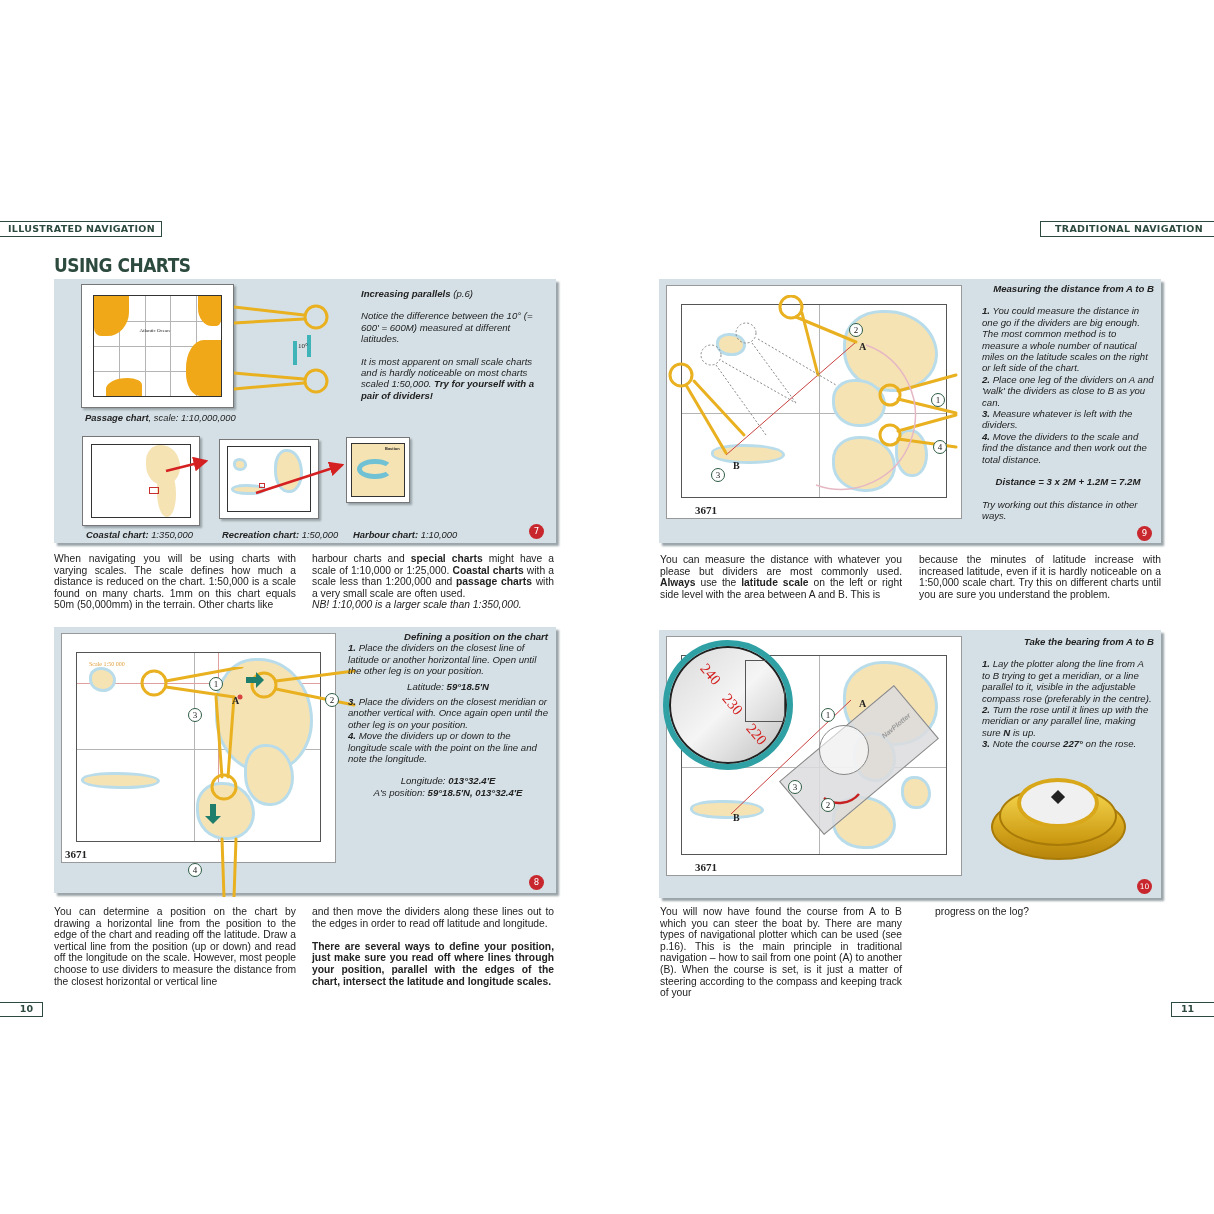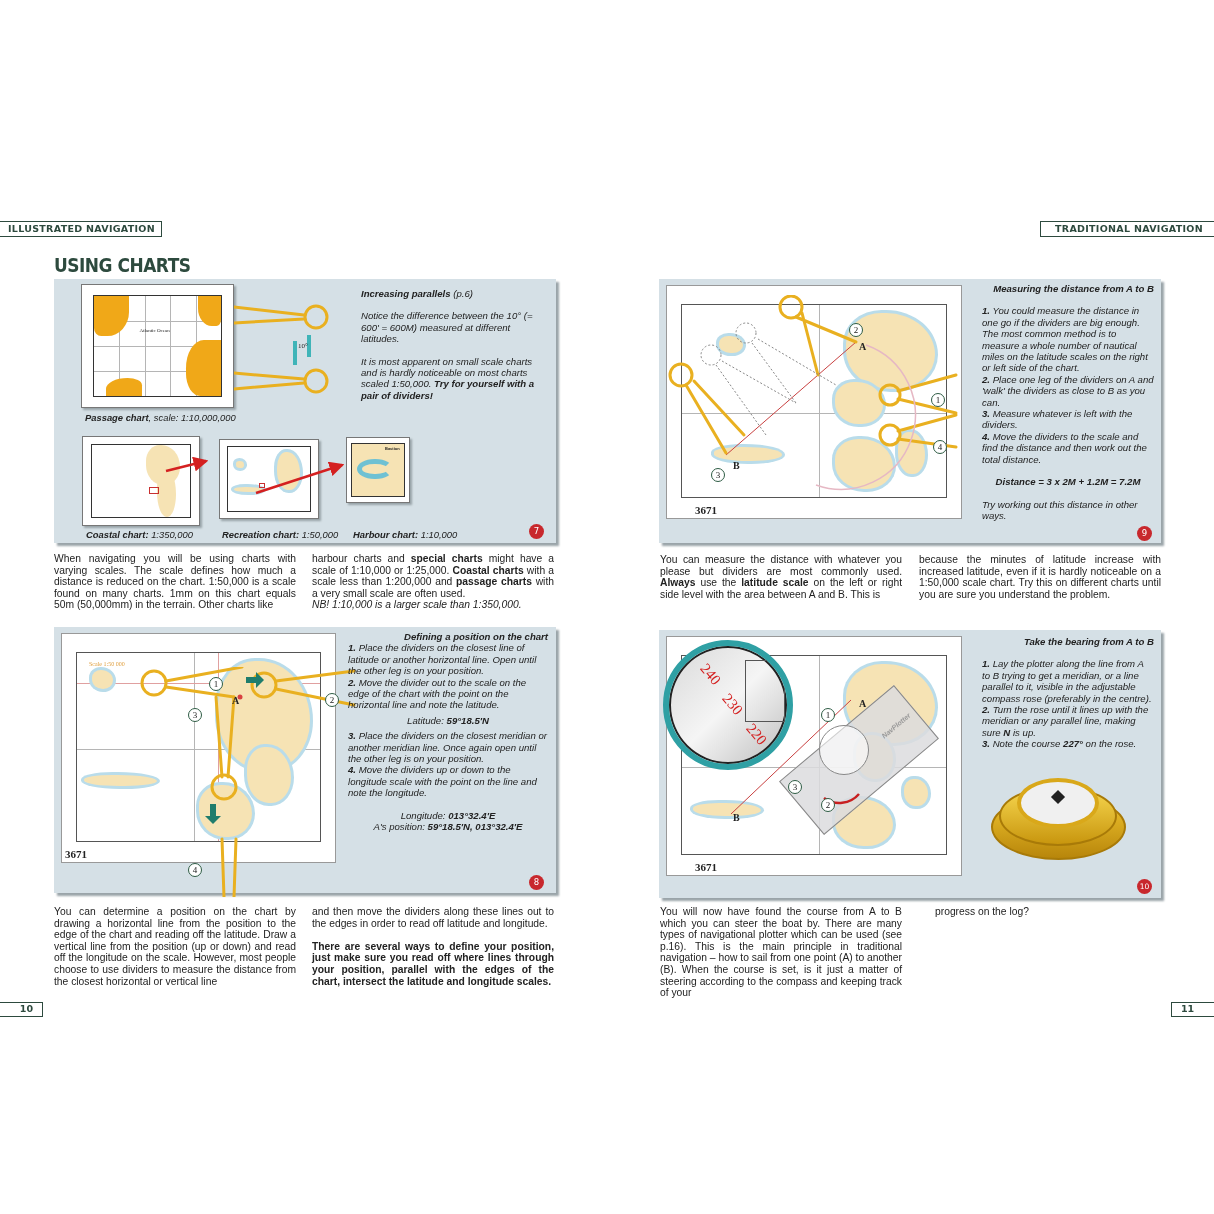--- a/index.html
+++ b/index.html
@@ -186,25 +186,24 @@
   </svg>
   <div class="ptlabel" style="left:178px; top:68px;">A</div>
   <div class="circle-num" style="left:155px; top:50px;">1</div>
   <div class="circle-num" style="left:271px; top:66px;">2</div>
   <div class="circle-num" style="left:134px; top:81px;">3</div>
   <div class="circle-num" style="left:134px; top:236px;">4</div>
 
   <div class="ptext" style="left:294px; top:4px; width:200px;">
     <p class="head">Defining a position on the chart</p>
     <p><b>1.</b><span> Place the dividers on the closest line of latitude or another horizontal line. Open until the other leg is on your position.</span></p>
-    <p><b>2.</b><span> Move the divider out to the scale on the edge of the chart with the point on the horizontal line and note the latitude.</span></p>
     <div style="height:4px"></div>
     <p class="center"><span>Latitude: </span><b>59°18.5'N</b></p>
     <div style="height:4px"></div>
-    <p><b>3.</b><span> Place the dividers on the closest meridian or another meridian line. Once again open until the other leg is on your position.</span></p>
+    <p><b>3.</b><span> Place the dividers on the closest meridian or another vertical with. Once again open until the other leg is on your position.</span></p>
     <p><b>4.</b><span> Move the dividers up or down to the longitude scale with the point on the line and note the longitude.</span></p>
     <div class="gap"></div>
     <p class="center"><span>Longitude: </span><b>013°32.4'E</b></p>
     <p class="center"><span>A's position: </span><b>59°18.5'N, 013°32.4'E</b></p>
     <div style="height:6px"></div>
   </div>
   <div class="badge" style="left:475px; top:248px;">8</div>
 </div>
 
 <div class="body-col" style="left:54px; top:906px; width:242px;">

